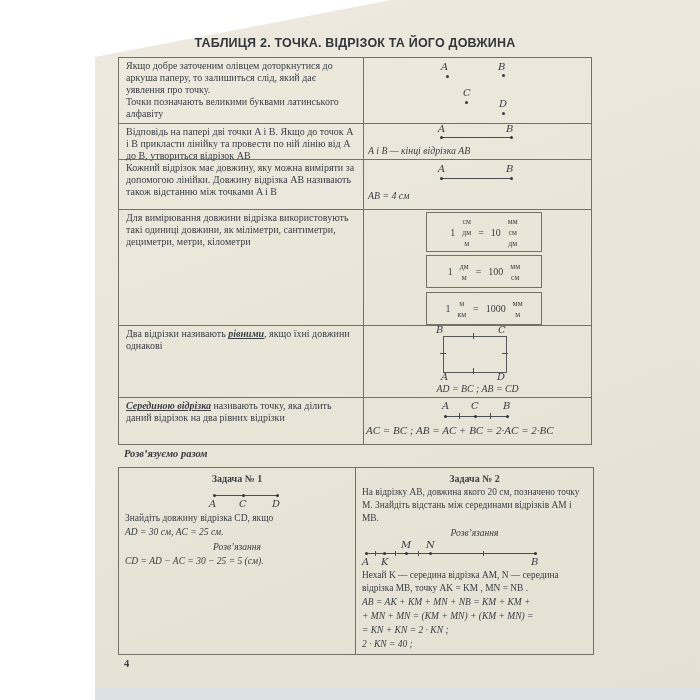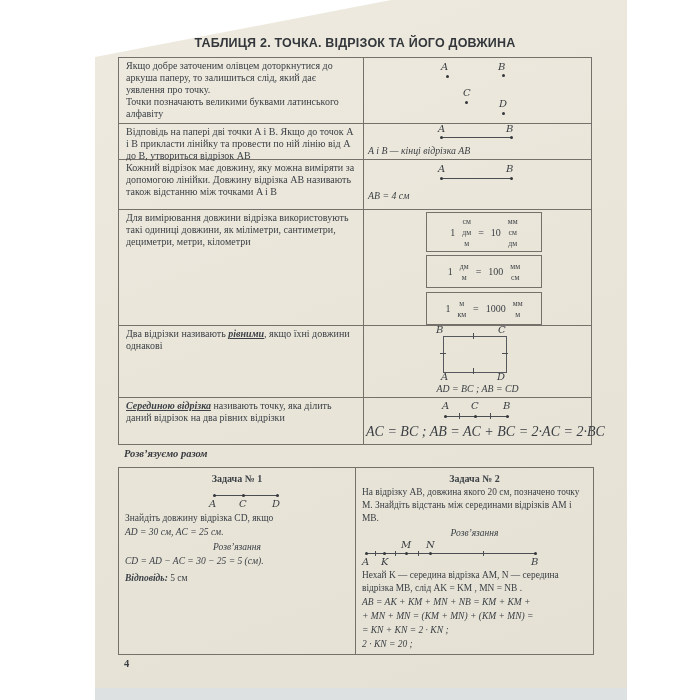--- a/index.html
+++ b/index.html
@@ -1,16 +1,16 @@
 <!DOCTYPE html>
 <html><head>
 <meta charset="utf-8">
 <style>
   html,body{margin:0;padding:0;background:#ffffff;}
-  #stage{position:relative;width:627px;height:700px;overflow:hidden;
+  #stage{position:relative;width:700px;height:700px;overflow:hidden;
          font-family:"Liberation Serif",serif;color:#3c4146;}
   
   #paper{position:absolute;left:95px;top:0;width:605px;height:688px;
          background:linear-gradient(160deg,#eeeadf 0%,#e9e5d9 45%,#e4e0d4 100%);}
   #corner-wedge{position:absolute;left:95px;top:0;width:296px;height:57px;
          background:#ffffff;clip-path:polygon(0 0,100% 0,0 100%);}
   #scan-strip{position:absolute;left:95px;top:688px;width:605px;height:12px;background:#dde1e1;}
 
   .t{position:absolute;}
   #page-title{left:118px;top:36px;width:474px;text-align:center;
@@ -179,21 +179,21 @@
     <div class="cr">
       <span class="pt-label" style="left:78px;top:2px">A</span>
       <span class="pt-label" style="left:107px;top:2px">C</span>
       <span class="pt-label" style="left:139px;top:2px">B</span>
       <span class="seg" style="left:82px;top:18px;width:63px"></span>
       <span class="dot" style="left:80px;top:17px"></span>
       <span class="dot" style="left:110px;top:17px"></span>
       <span class="dot" style="left:142px;top:17px"></span>
       <span class="tickv" style="left:95px;top:15px;height:6px"></span>
       <span class="tickv" style="left:126px;top:15px;height:6px"></span>
-      <span class="cap" style="left:2px;top:26px;font-size:14px">AC = BC ;  AB = AC + BC = 2·AC = 2·BC</span>
+      <span class="cap" style="left:2px;top:26px;font-size:11px">AC = BC ;  AB = AC + BC = 2·AC = 2·BC</span>
     </div>
   </div>
 
   <div class="t" id="solve-heading">Розв’язуємо разом</div>
 
   <div id="task-table">
 
     <div class="task-cell first">
       <div class="task-title">Задача № 1</div>
       <div class="diagram" style="height:26px">
@@ -202,21 +202,20 @@
         <span class="dot" style="left:117px;top:9px"></span>
         <span class="dot" style="left:151px;top:9px"></span>
         <span class="pt-label" style="left:84px;top:12px">A</span>
         <span class="pt-label" style="left:114px;top:12px">C</span>
         <span class="pt-label" style="left:147px;top:12px">D</span>
       </div>
       <div class="task-par">Знайдіть довжину відрізка CD, якщо</div>
       <div class="task-par math">AD = 30 см,  AC = 25 см.</div>
       <div class="sol-label">Розв’язання</div>
       <div class="task-par math">CD = AD − AC = 30 − 25 = 5 (см).</div>
-      <div class="task-par" style="margin-top:4px"><span class="ans-label">Відповідь:</span> <span>5 см</span></div>
     </div>
 
     <div class="task-cell">
       <div class="task-title">Задача № 2</div>
       <div class="task-par" style="font-size:9.4px">На відрізку AB, довжина якого 20 см, позначено точку M. Знайдіть відстань між серединами відрізків AM і MB.</div>
       <div class="sol-label">Розв’язання</div>
       <div class="diagram" style="height:28px">
         <span class="pt-label" style="left:39px;top:-2px">M</span>
         <span class="pt-label" style="left:64px;top:-2px">N</span>
         <span class="seg" style="left:4px;top:13px;width:170px"></span>
@@ -226,24 +225,24 @@
         <span class="dot" style="left:67px;top:12px"></span>
         <span class="dot" style="left:172px;top:12px"></span>
         <span class="tickv" style="left:13px;top:11px;height:5px"></span>
         <span class="tickv" style="left:33px;top:11px;height:5px"></span>
         <span class="tickv" style="left:56px;top:11px;height:5px"></span>
         <span class="tickv" style="left:121px;top:11px;height:5px"></span>
         <span class="pt-label" style="left:0;top:15px">A</span>
         <span class="pt-label" style="left:19px;top:15px">K</span>
         <span class="pt-label" style="left:169px;top:15px">B</span>
       </div>
-      <div class="task-par" style="font-size:9.4px">Нехай K — середина відрізка AM, N — середина відрізка MB, слід AK = KM ,  MN = NB .</div>
+      <div class="task-par" style="font-size:9.4px">Нехай K — середина відрізка AM, N — середина відрізка MB, точку AK = KM ,  MN = NB .</div>
       <div class="task-par math">AB = AK + KM + MN + NB = KM + KM +</div>
       <div class="task-par math">+ MN + MN = (KM + MN) + (KM + MN) =</div>
       <div class="task-par math">= KN + KN = 2 · KN ;</div>
-      <div class="task-par math">2 · KN = 20 ;</div>
+      <div class="task-par math">2 · KN = 40 ;</div>
       <div class="task-par math">KN = 20 : 2 ;  KN = 10 .</div>
 
     </div>
   </div>
 
   <div class="t" style="left:124px;top:658px;font-size:10.5px;font-weight:bold">4</div>
 </div>
 
 </body></html>

